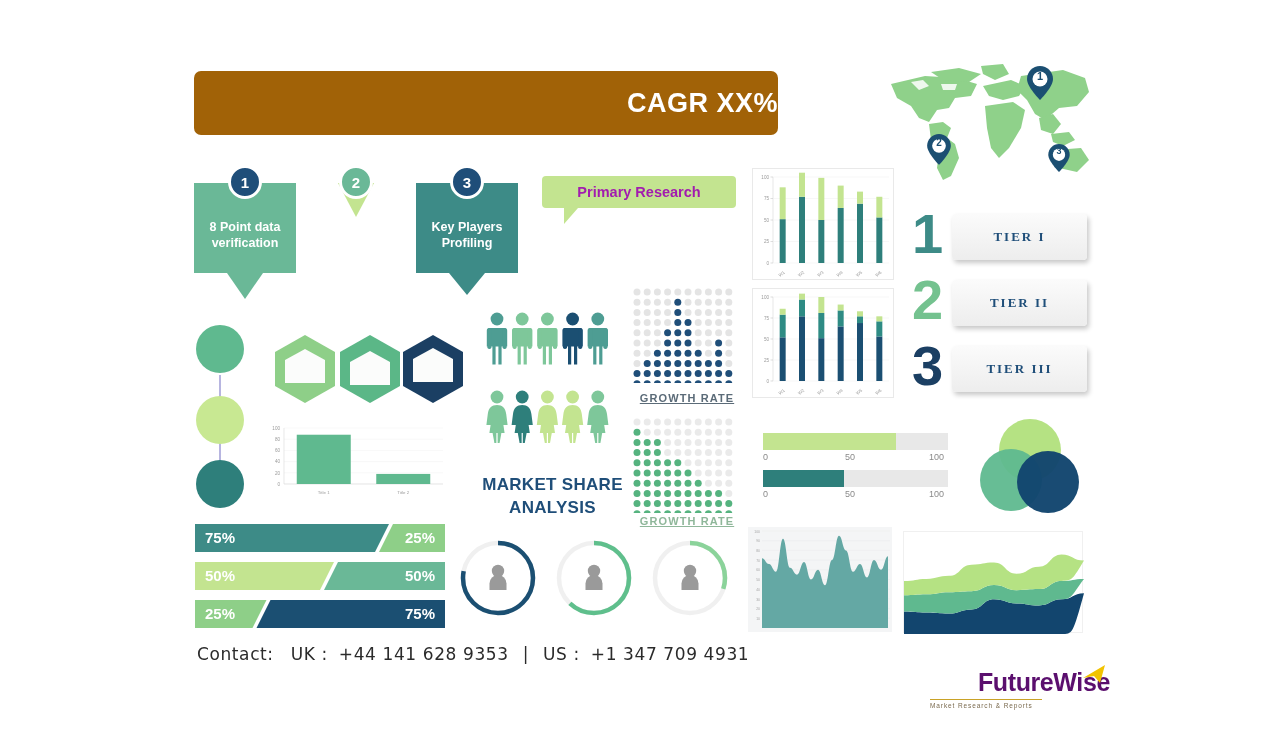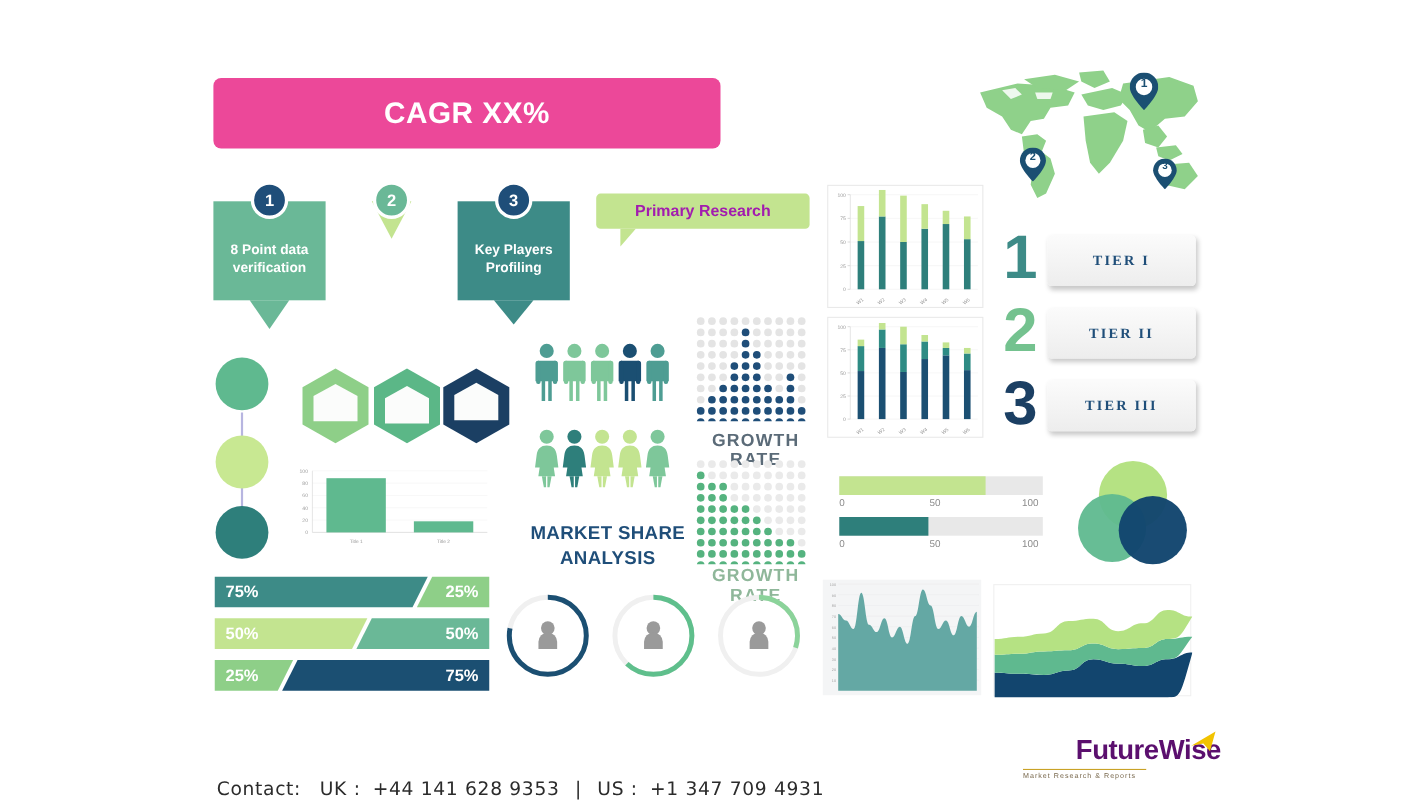--- a/index.html
+++ b/index.html
@@ -6,23 +6,23 @@
   html, body {
     width: 1280px; height: 731px;
     background: #ffffff;
     font-family: "Liberation Sans", sans-serif;
     overflow: hidden;
   }
   #canvas { position: relative; width: 1280px; height: 731px; background: #fff; }
 
   
   .cagr-banner {
-    position: absolute; left: 194px; top: 71px; width: 461px; height: 64px;
-    background: #ec4899; border-radius: 7px;
-    display: flex; align-items: center; justify-content: center;
+    position: absolute; left: 194px; top: 71px; width: 584px; height: 64px;
+    background: #a16207; border-radius: 7px;
+    display: flex; align-items: center; justify-content: flex-end;
   }
   .cagr-banner .txt {
     color: #ffffff; font-size: 27px; font-weight: bold; letter-spacing: .5px;
   }
 
   
   .step-card { position: absolute; width: 102px; }
   .step-body {
     width: 102px; height: 90px; display: flex; align-items: center;
     justify-content: center; text-align: center; color: #fff;
@@ -46,22 +46,22 @@
   .callout .ctext { font-size: 14.5px; font-weight: bold; }
   .callout .tail { position: absolute; width: 0; height: 0; }
 
   
   .chain-line { position: absolute; width: 2px; background: #b7b5e0; }
   .chain-circle { position: absolute; border-radius: 50%; }
 
   
   .hexwrap { position: absolute; }
   .growth-label {
-    position: absolute; font-size: 16px; font-weight: bold;
-    letter-spacing: 1.1px; text-align: center; width: 110px;
+    position: absolute; font-size: 11px; font-weight: bold;
+    letter-spacing: 1.1px; text-align: center; width: 110px; text-decoration: underline;
   }
   .market-share-title {
     position: absolute; left: 470px; top: 474px; width: 165px;
     text-align: center; color: #1f4e79; font-weight: bold;
     font-size: 17px; line-height: 1.35; letter-spacing: .3px;
   }
 
   
   .tier-row { position: absolute; width: 175px; height: 46px; }
   .tier-plate {
@@ -77,21 +77,21 @@
     line-height: 1; z-index: 2; font-family: "Liberation Sans", sans-serif;
   }
 
   
   .scalebar { position: absolute; height: 17px; background: #e8e8e8; width: 185px; }
   .scalefill { position: absolute; left: 0; top: 0; height: 17px; }
   .scaletick { position: absolute; font-size: 9px; color: #8a8a8a; }
 
   
   .contact {
-    position: absolute; left: 197px; top: 708px;
+    position: absolute; left: 197px; top: 644px;
     font-size: 17px; color: #2b2b2b; letter-spacing: .6px;
     font-family: "DejaVu Sans", sans-serif;
   }
   .logo { position: absolute; left: 930px; top: 668px; width: 130px; }
   .logo-main { font-size: 25px; font-weight: bold; color: #5b0f6e;
                letter-spacing: -.4px; font-family: "Liberation Sans", sans-serif; }
   .logo-rule { height: 1px; background: #c9a227; margin: 2px 0 2px 0; width: 112px; }
   .logo-tag { font-size: 6.5px; color: #7a6a4f; letter-spacing: .9px; }
 
   

